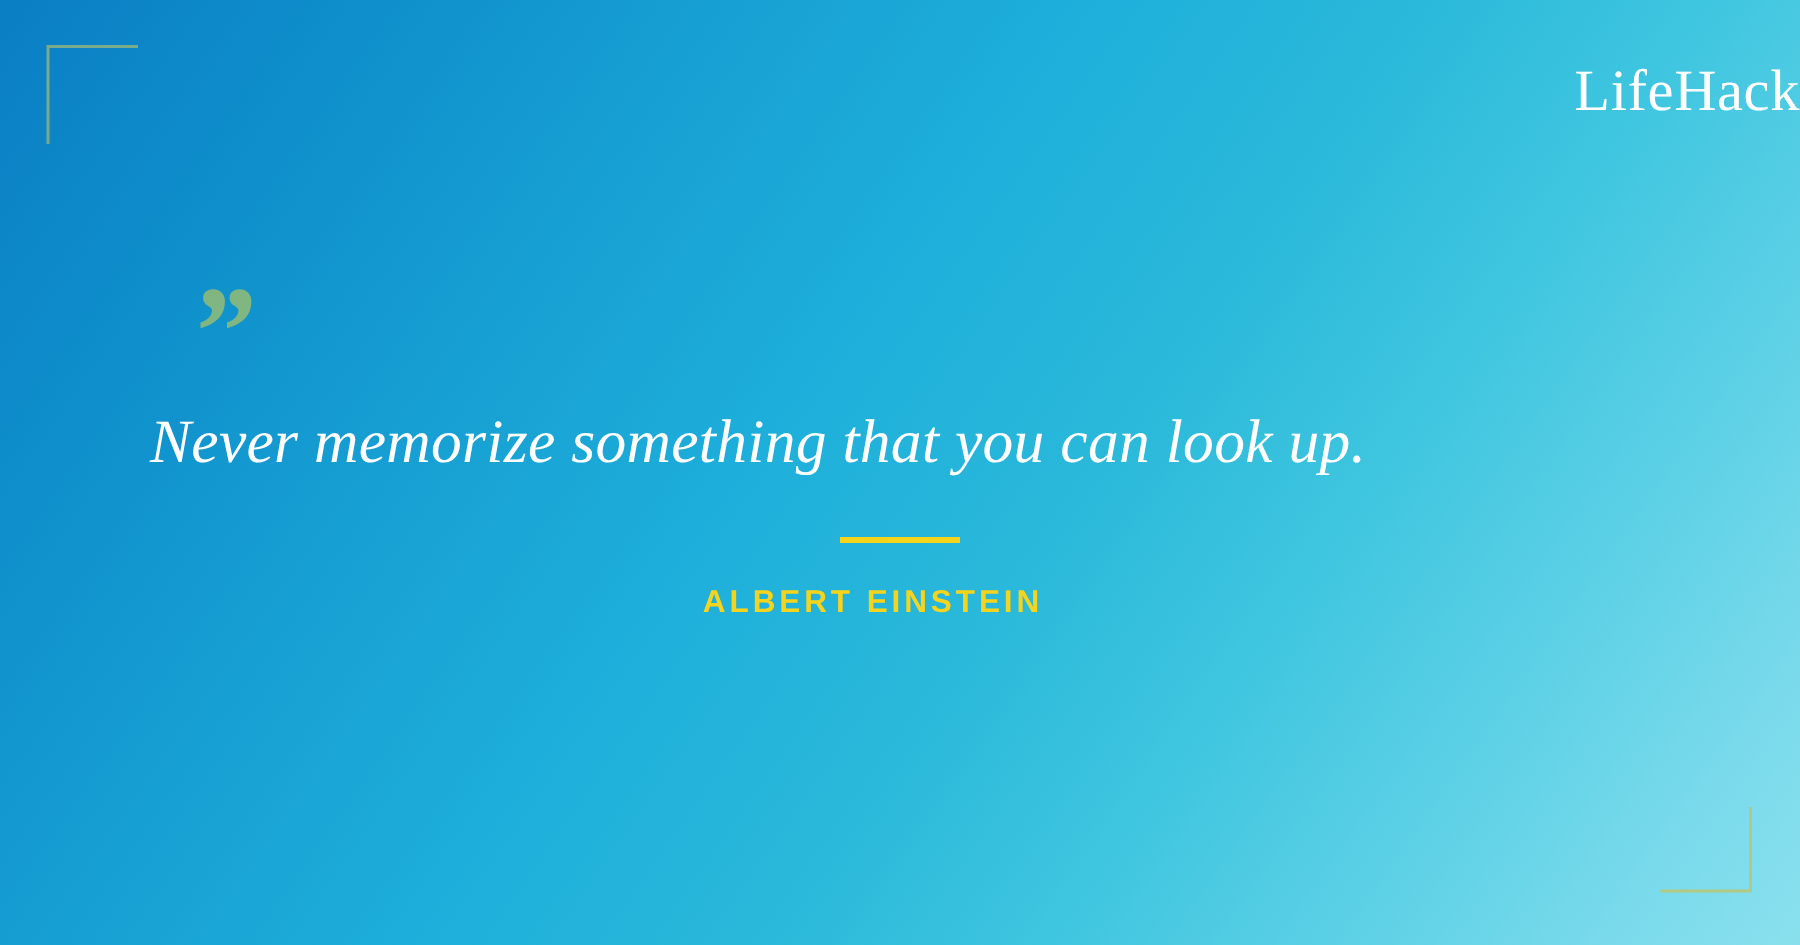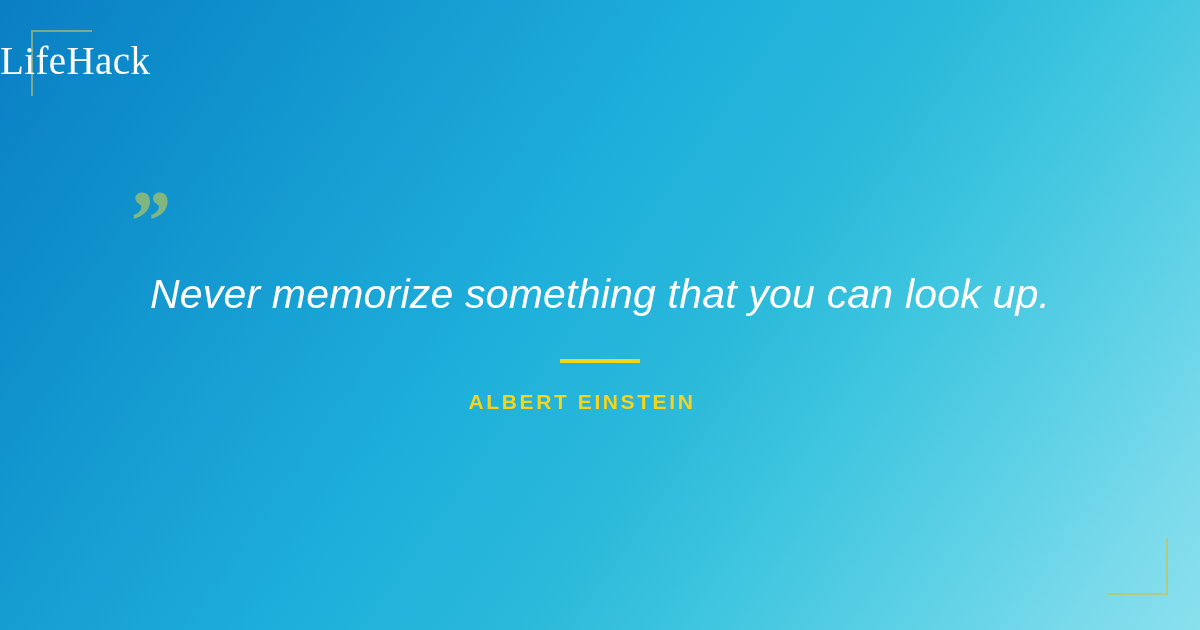--- a/index.html
+++ b/index.html
@@ -52,21 +52,21 @@
     border-bottom: 2px solid rgba(190, 196, 105, 0.80);
     border-right: 2px solid rgba(190, 196, 105, 0.80);
   }
 
   
   .brand-logo {
     position: absolute;
     left: 0;
     top: 38px;
     width: 1200px;
-    text-align: left;
+    text-align: right;
     font-family: "Liberation Serif", "DejaVu Serif", serif;
     font-size: 39px;
     line-height: 46px;
     font-weight: 400;
     letter-spacing: 0.4px;
     color: #ffffff;
     white-space: nowrap;
   }
 
   
@@ -83,22 +83,22 @@
     user-select: none;
     white-space: nowrap;
   }
 
   
   .quote-text {
     position: absolute;
     left: 100px;
     top: 268px;
     width: 1000px;
-    text-align: center;
-    font-family: Liberation Sans, sans-serif;
+    text-align: left;
+    font-family: Liberation Serif, serif;
     font-style: italic;
     font-weight: 400;
     font-size: 41px;
     line-height: 52px;
     letter-spacing: 0.2px;
     color: #ffffff;
   }
 
   
   .divider-wrap {

